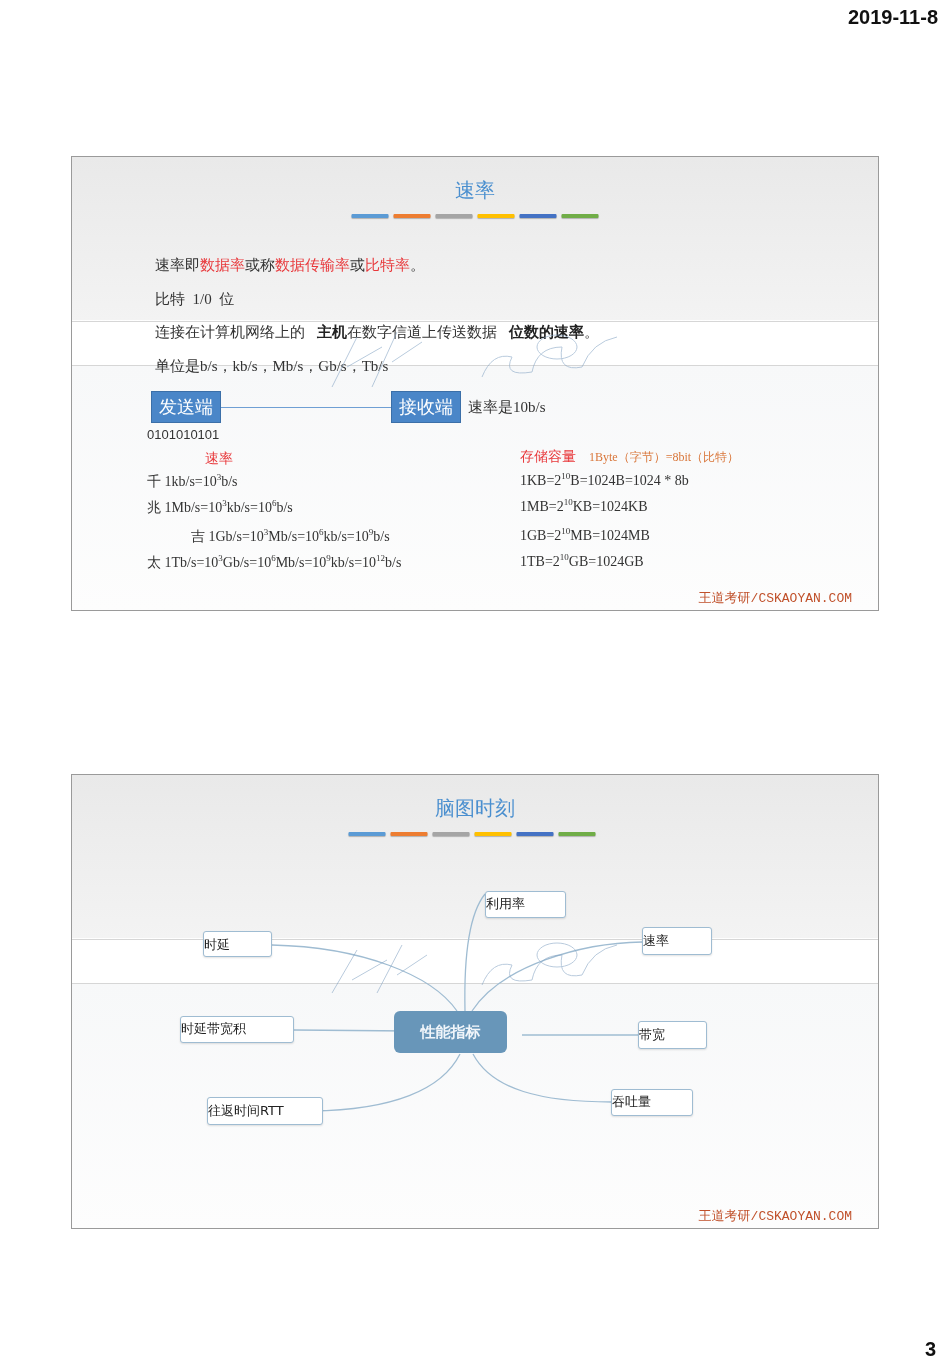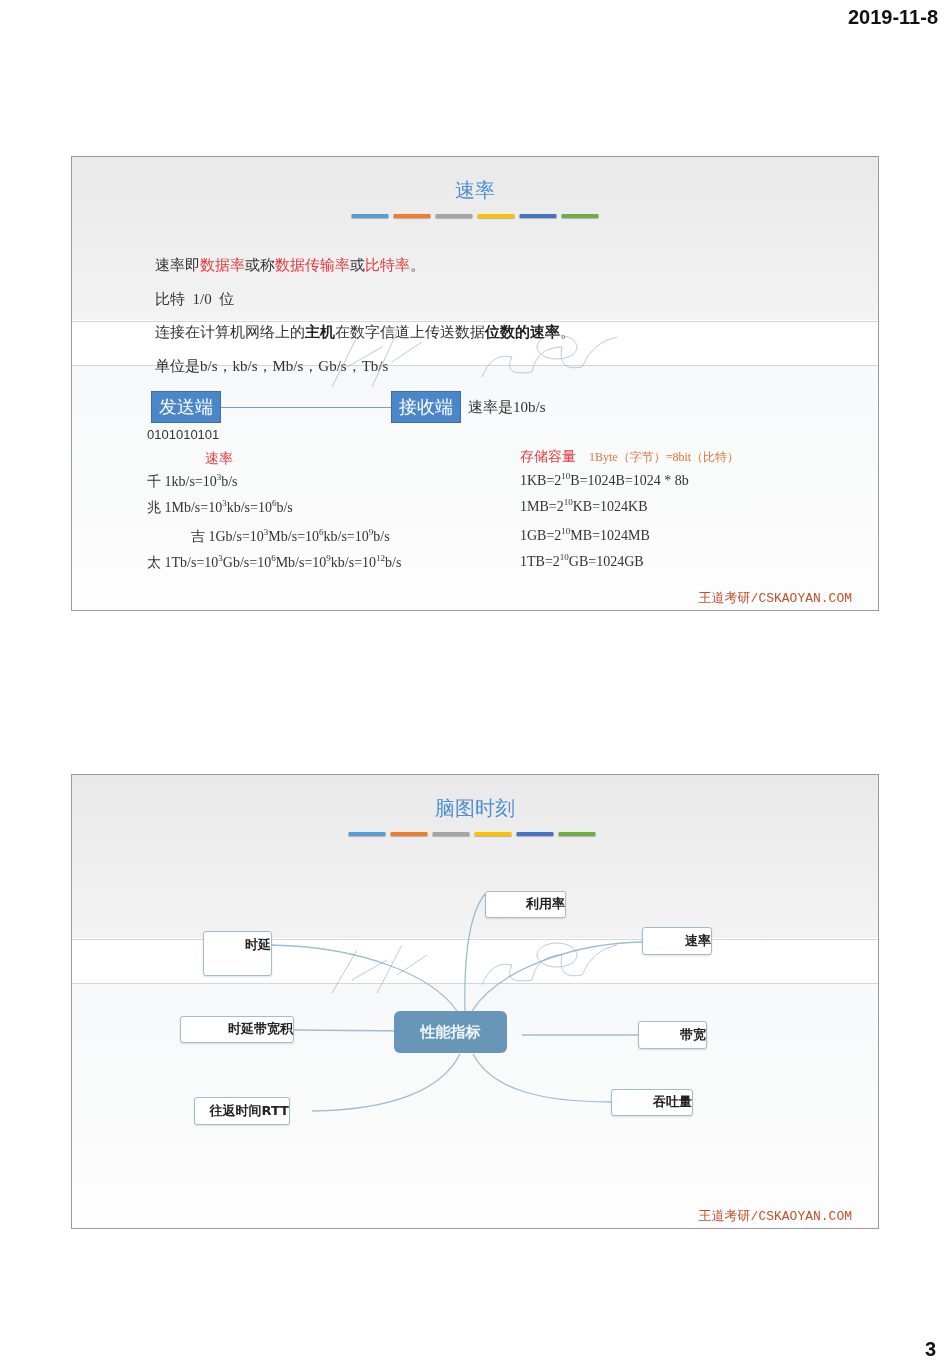--- a/index.html
+++ b/index.html
@@ -14,33 +14,33 @@
   .slide1 { top: 156px; }
   .slide2 { top: 758px; margin-top: 16px; }
   .band-line { position: absolute; left: 0; right: 0; height: 1px; background: #d6d6d6; }
 
   .slide-title { position: absolute; left: 0; right: 0; text-align: center; font-size: 20px; color: #4a8fcf; }
   .color-bars { position: absolute; left: 50%; transform: translateX(-50%); display: flex; gap: 5px; }
   .color-bars span { display: block; width: 37px; height: 4px; border-radius: 1px; box-shadow: 0 1px 1px rgba(0,0,0,0.25); }
 
   .txt { position: absolute; font-size: 15px; color: #333; white-space: nowrap; font-family: Liberation Serif, serif; }
   .red { color: #e8383b; }
-  .bold { font-weight: bold; color: #222; }
+  .bold { font-weight: bold; color: #222; padding-left: 12px; }
   .orange { color: #d9763a; margin-left: 6px; }
 
   .box { position: absolute; background: #4a86c8; border: 1px solid #3b6fa8; color: #ffffff; font-size: 18px; text-align: center; }
   .conn { position: absolute; height: 1px; background: #6f9fd4; }
 
   sup { font-size: 9px; vertical-align: super; line-height: 0; }
 
   .footer { position: absolute; right: 26px; bottom: 3px; font-family: Liberation Mono, monospace; font-size: 13px; color: #c0502a; }
 
   .watermark { position: absolute; pointer-events: none; }
 
-  .mm-node { position: absolute; background: #fff; border: 1.5px solid #9fbcd2; border-radius: 3px; font-size: 13px; font-weight: bold; color: #222; text-align: right; box-shadow: 0 1px 2px rgba(0,0,0,0.12); }
+  .mm-node { position: absolute; background: #fff; border: 1.5px solid #9fbcd2; border-radius: 3px; font-size: 13px; font-weight: normal; color: #222; text-align: left; box-shadow: 0 1px 2px rgba(0,0,0,0.12); }
   .mm-center { position: absolute; background: #6896b9; border-radius: 6px; color: #f0f5fa; font-size: 15px; font-weight: bold; text-align: center; }
   .mm-svg { position: absolute; left: 0; top: 0; }
 </style>
 </head>
 <body>
 
 <div class="page-date">2019-11-8</div>
 
 <div class="slide slide1">
   <div class="band-line" style="top:164px;"></div>
@@ -147,24 +147,24 @@
 
   <svg class="watermark" style="left:240px; top:150px;" width="320" height="70">
     <g fill="none" stroke="#7f9fc0" stroke-width="1" opacity="0.55">
       <path d="M20 68 L45 25 M40 55 L75 35 M65 68 L90 20 M85 50 L115 30"></path>
       <path d="M170 60 q10 -25 30 -20 q-10 20 20 15 q5 -25 30 -25 q-5 25 20 20 q10 -25 35 -30"></path>
       <ellipse cx="245" cy="30" rx="20" ry="12"></ellipse>
     </g>
   </svg>
 
   <div class="mm-node" style="left:413px; top:116px; width:81px; height:27px; line-height:24px;">利用率</div>
-  <div class="mm-node" style="left:131px; top:156px; width:69px; height:45px; line-height:25px;">时延</div>
+  <div class="mm-node" style="left:131px; top:156px; width:69px; height:26px; line-height:25px;">时延</div>
   <div class="mm-node" style="left:570px; top:152px; width:70px; height:28px; line-height:25px;">速率</div>
   <div class="mm-node" style="left:108px; top:241px; width:114px; height:27px; line-height:24px;">时延带宽积</div>
   <div class="mm-center" style="left:322px; top:236px; width:113px; height:42px; line-height:42px;">性能指标</div>
   <div class="mm-node" style="left:566px; top:246px; width:69px; height:28px; line-height:25px;">带宽</div>
-  <div class="mm-node" style="left:122px; top:322px; width:96px; height:28px; line-height:25px;">往返时间RTT</div>
+  <div class="mm-node" style="left:135px; top:322px; width:116px; height:28px; line-height:25px;">往返时间RTT</div>
   <div class="mm-node" style="left:539px; top:314px; width:82px; height:27px; line-height:24px;">吞吐量</div>
 
   <div class="footer">王道考研/CSKAOYAN.COM</div>
 </div>
 
 <div class="page-number">3</div>
 
 </body></html>

